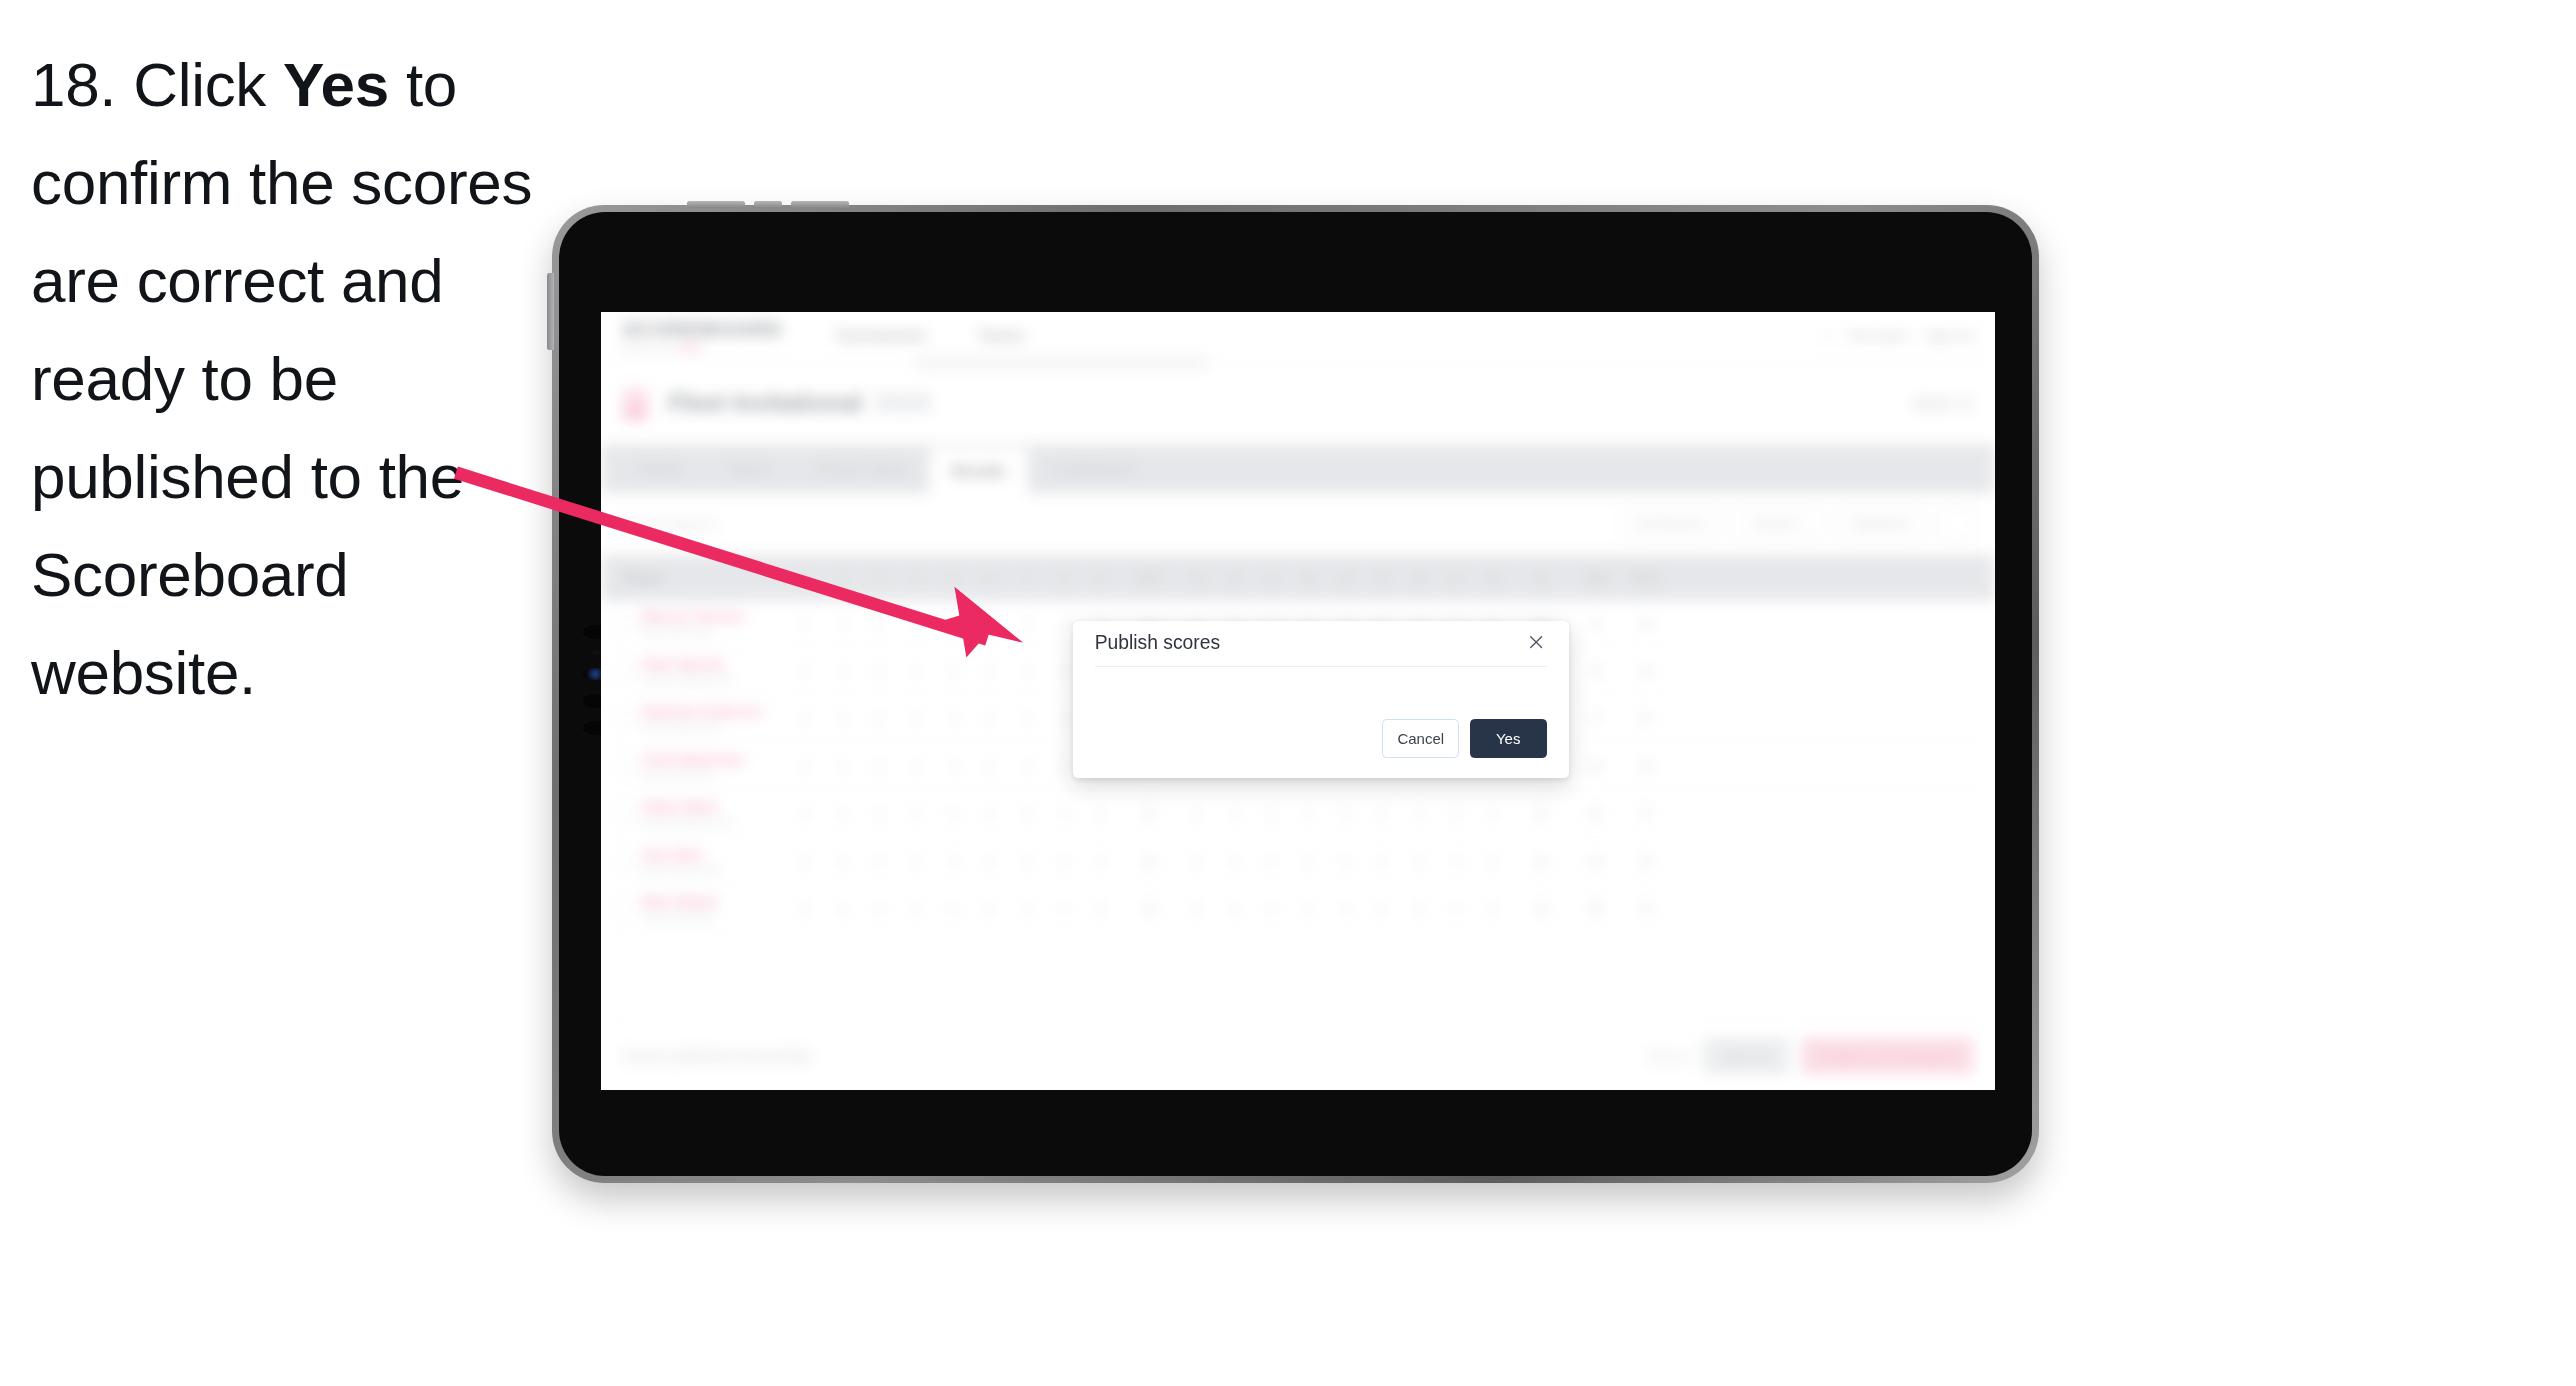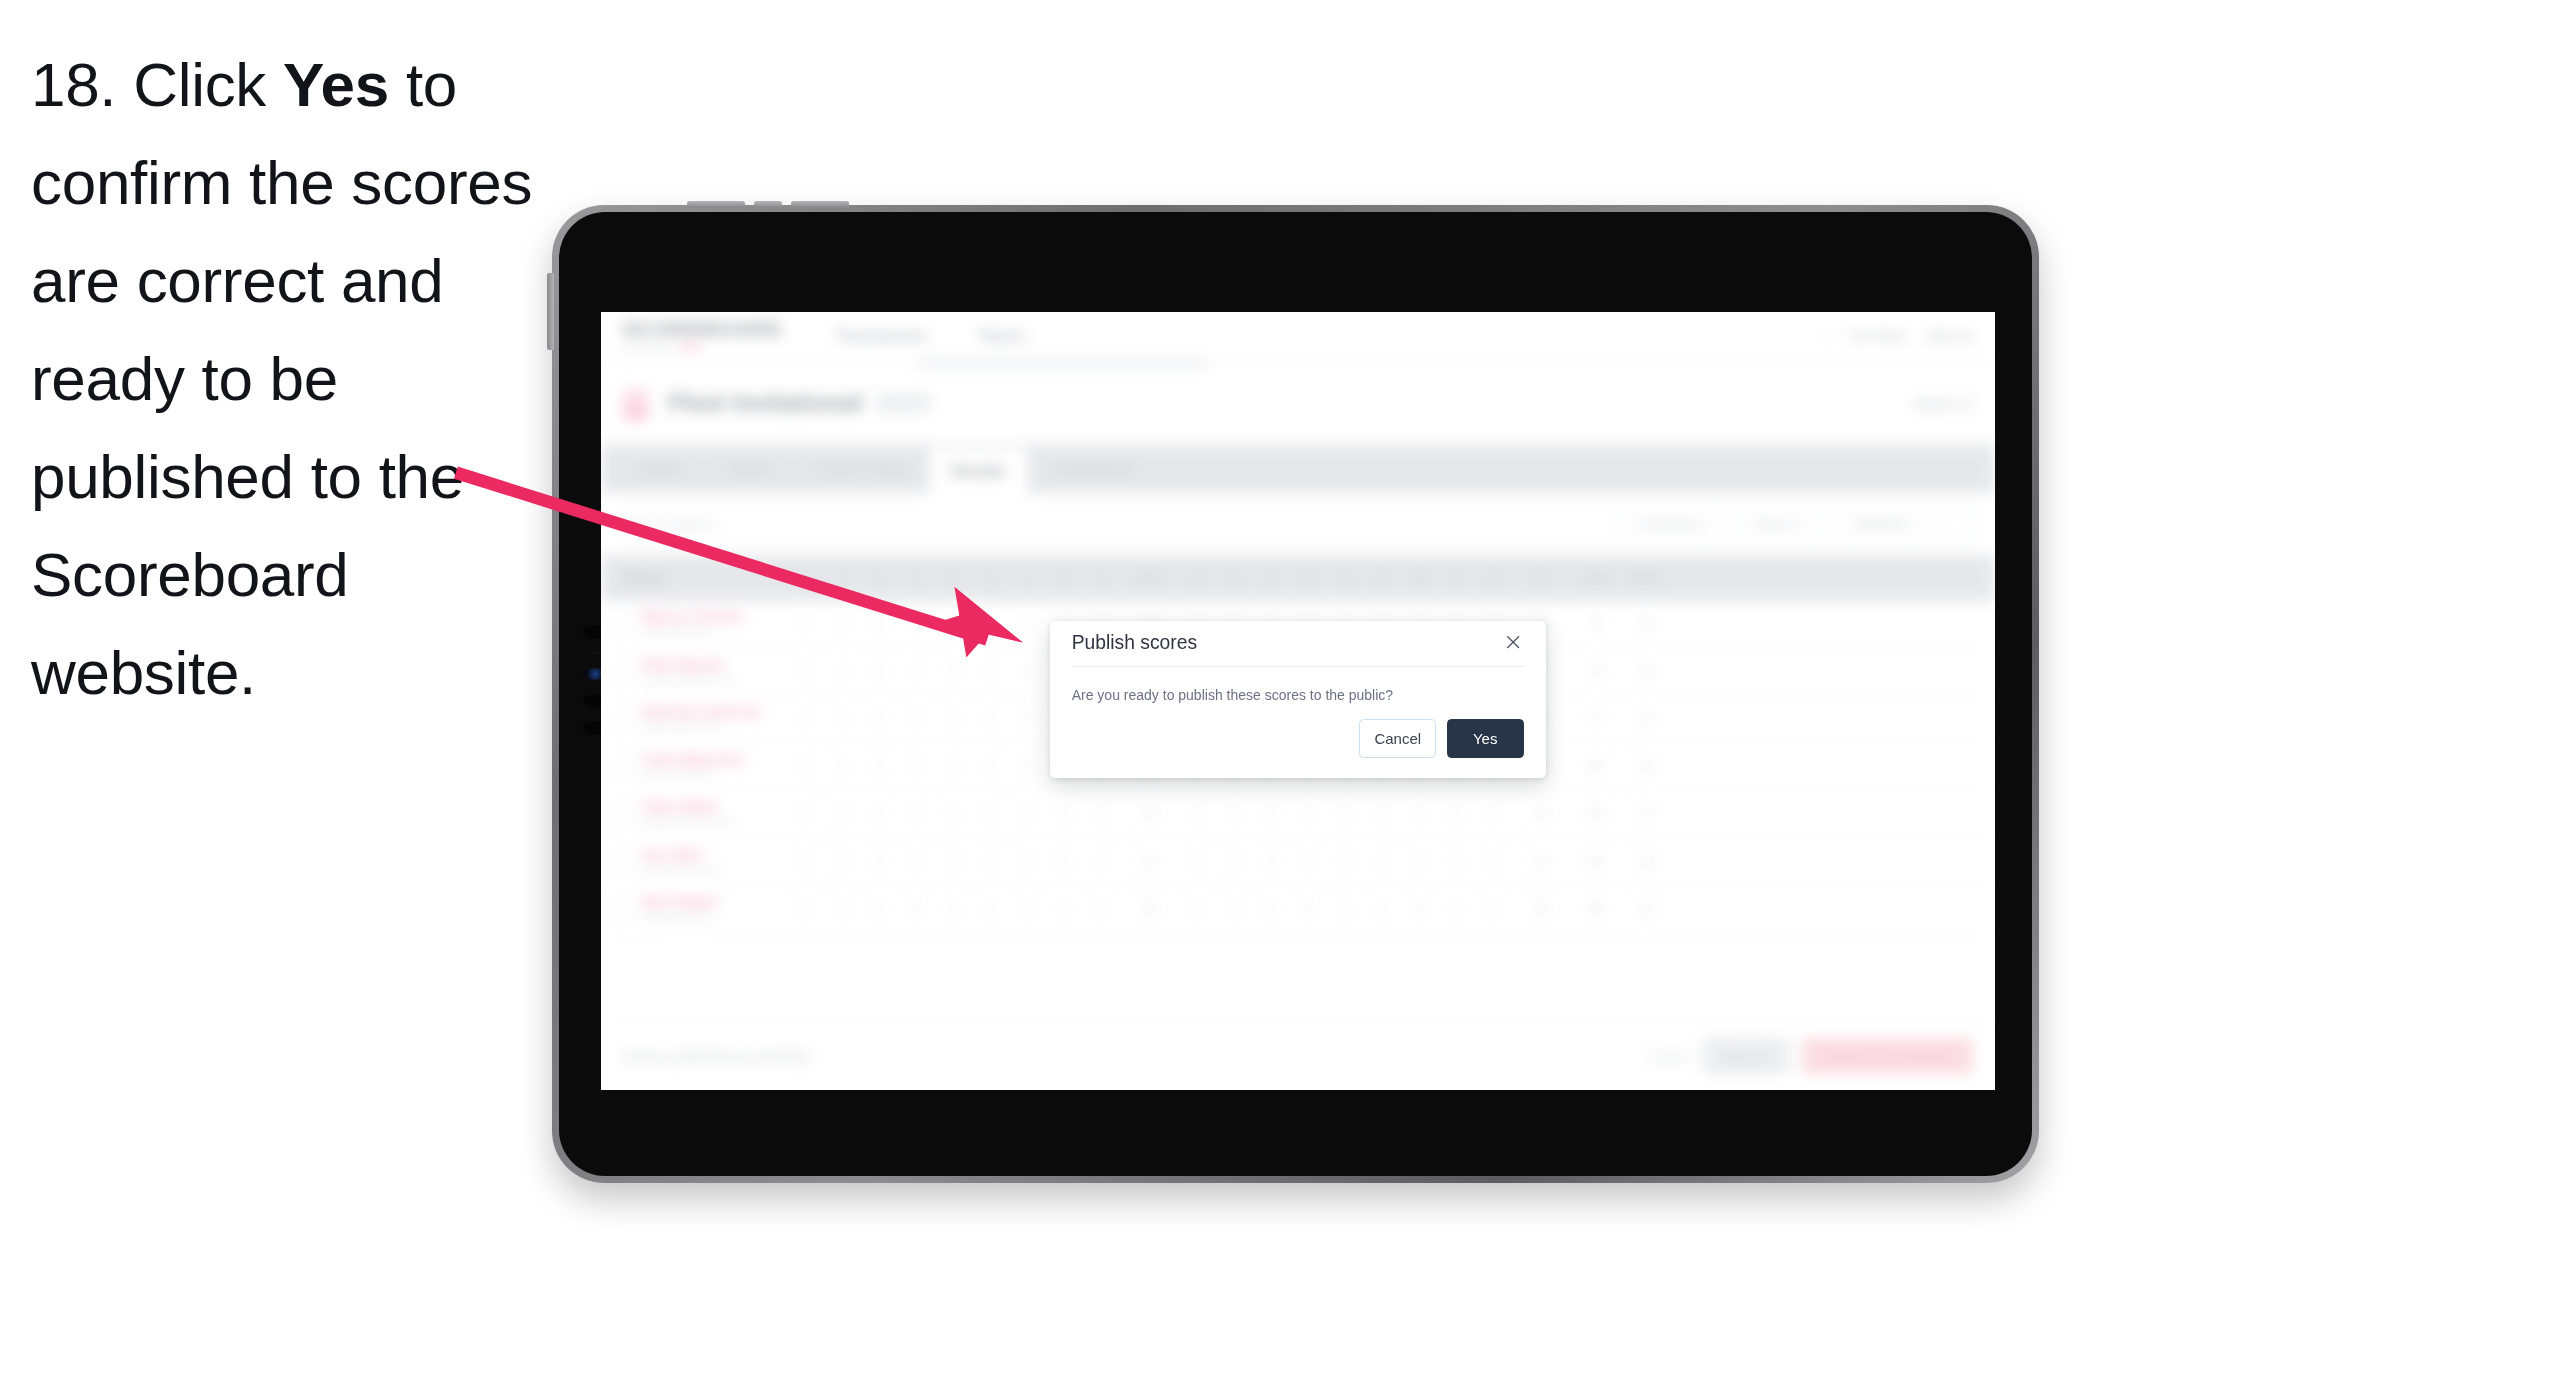--- a/index.html
+++ b/index.html
@@ -174,21 +174,21 @@
   .bb-link { font-size: 13.4px; color: #b6bbc2; }
   .bb-btn { height: 36px; padding: 0 19.3px; border-radius: 4.5px; display: flex; align-items: center;
             font-size: 13.4px; }
   .bb-btn.grey { background: #dfe1e5; color: #9aa0a7; }
   .bb-btn.pink { background: #f8c3d1; color: #f5899f; }
 
   
   .modal-layer { position: absolute; inset: 0; }
   .modal {
     position: absolute;
-    left: 449px; top: 309px;
+    left: 472px; top: 309px;
     width: 496px; height: 157px;
     background: #ffffff;
     border-radius: 5.2px;
     box-shadow: 0 7.4px 22px rgba(22,28,45,0.16), 0 1.5px 5.2px rgba(22,28,45,0.10);
     padding: 0 22px;
   }
   .modal-head {
     position: relative;
     height: 46px;
     border-bottom: 1.5px solid #eceef1;
@@ -543,21 +543,20 @@
           <div class="modal">
             <div class="modal-head">
               <div class="modal-title">Publish scores</div>
               <div class="modal-close">
                 <svg viewBox="0 0 24 24" fill="none" stroke="#4a5160" stroke-width="1.9" stroke-linecap="round">
                   <line x1="4" y1="4" x2="20" y2="20"></line>
                   <line x1="20" y1="4" x2="4" y2="20"></line>
                 </svg>
               </div>
             </div>
-            <div class="modal-body">Are you ready to publish these scores to the public?</div>
             <div class="modal-foot">
               <div class="mbtn cancel">Cancel</div>
               <div class="mbtn yes">Yes</div>
             </div>
           </div>
         </div>
 
       </div>
     </div>
   </div>

